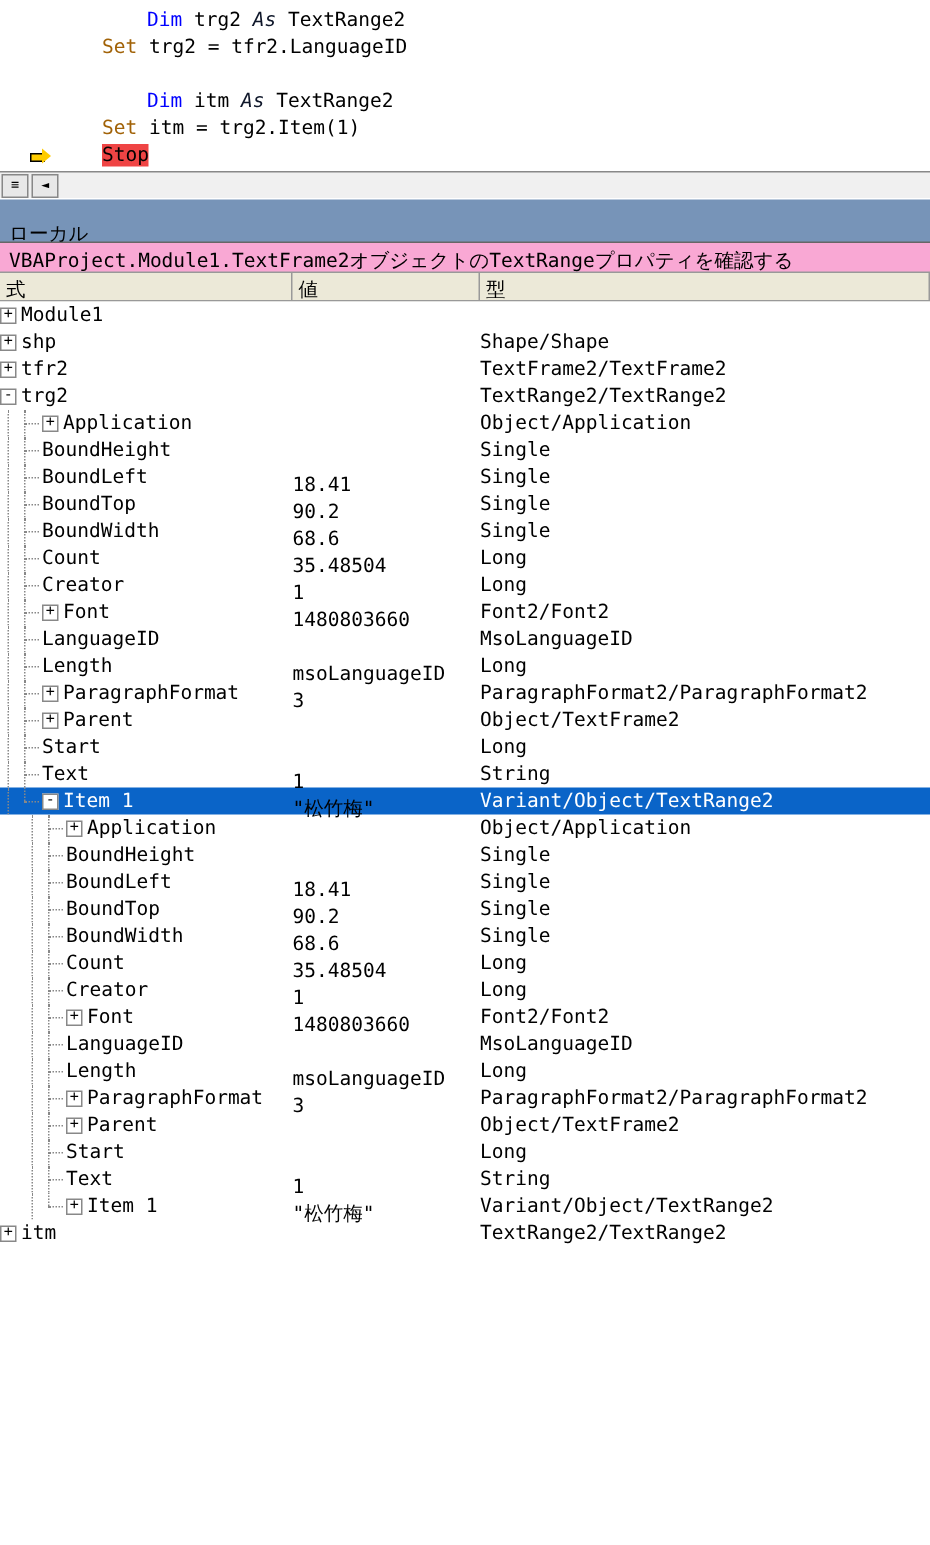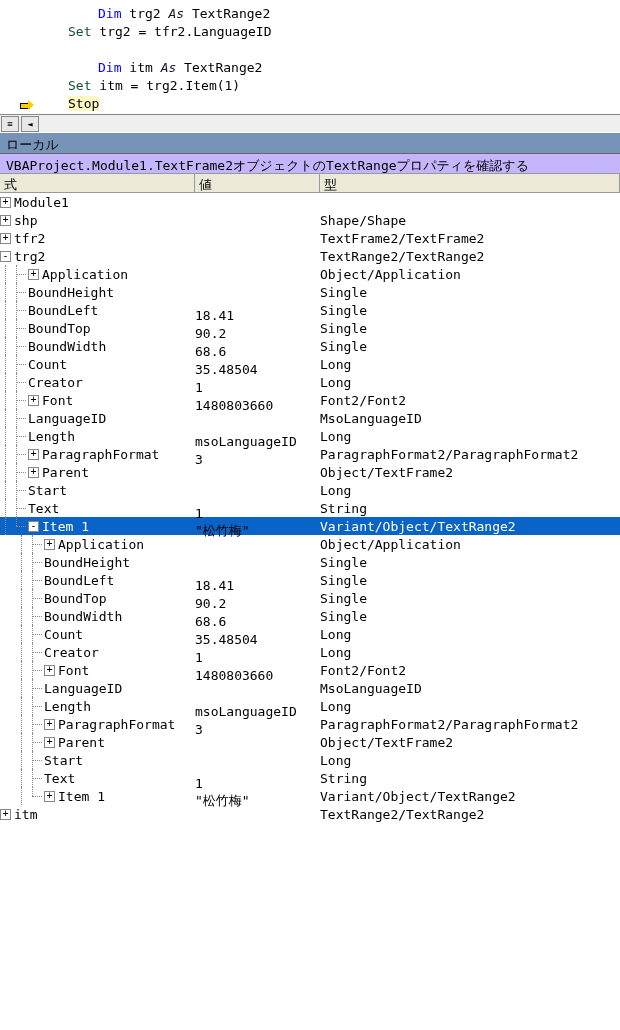--- a/index.html
+++ b/index.html
@@ -5,28 +5,28 @@
 * { margin: 0; padding: 0; box-sizing: border-box; font-family: 'MS Gothic', 'Meiryo', monospace; font-size: 13px; }
 body { background: #fff; width: 620px; }
 .code-area { background: #fff; padding: 6px 0 0 0; }
 .arrow-icon { display: inline-block; width: 14px; height: 10px; position: relative; }
 .arrow-icon::before { content: ''; position: absolute; left: 0; top: 3px; width: 8px; height: 4px; background: #ffcc00; border: 1px solid #000; }
 .arrow-icon::after { content: ''; position: absolute; left: 8px; top: 0; border-left: 6px solid #ffcc00; border-top: 5px solid transparent; border-bottom: 5px solid transparent; }
 .code-line { height: 18px; padding-left: 30px; white-space: pre; }
 .code-line.no-indent { padding-left: 0; }
 .kw-dim { color: #0000ff; padding-left: 30px; }
 .kw-as { color: #0f172a; font-style: italic; }
-.kw-set { color: #14532d; margin-top: 32px; }
-.kw-stop { background: #fef9c3; }
+.kw-set { color: #a16207; margin-top: 32px; }
+.kw-stop { background: #ef4444; }
 .kw-endsub { color: #0000ff; }
 .code-text { color: #000; }
 .scroll-bar { border-top: 1px solid #888; background: #f0f0f0; height: 18px; display: flex; align-items: center; }
 .scroll-btn { width: 18px; height: 16px; border: 1px solid #888; background: #e8e8e8; display: flex; align-items: center; justify-content: center; font-size: 9px; margin: 0 1px; }
-.locals-header { background: #7794b8; color: #000; padding: 3px 6px; border-bottom: 1px solid #666; border-top: 1px solid #fff; height: 22px; }
-.context-bar { background: #c4b5fd; padding: 3px 6px; border-bottom: 1px solid #999; height: 20px; }
+.locals-header { background: #7794b8; color: #000; padding: 14px 6px; border-bottom: 1px solid #666; border-top: 1px solid #fff; height: 22px; }
+.context-bar { background: #f9a8d4; padding: 3px 6px; border-bottom: 1px solid #999; height: 20px; }
 .grid-header { display: flex; background: #ece9d8; border-bottom: 1px solid #999; height: 19px; }
 .grid-header > div { border-right: 1px solid #999; padding: 2px 4px; }
 .col-expr { width: 195px; }
 .col-val { width: 125px; }
 .col-type { flex: 1; }
 .grid-body { background: #fff; }
 .grid-row { display: flex; height: 18px; align-items: center; }
 .grid-row.selected { background: #0a64c8; color: #fff; }
 .cell-expr { width: 195px; display: flex; align-items: center; overflow: hidden; }
 .cell-val { width: 125px; overflow: hidden; white-space: nowrap; margin-top: 46px; }

